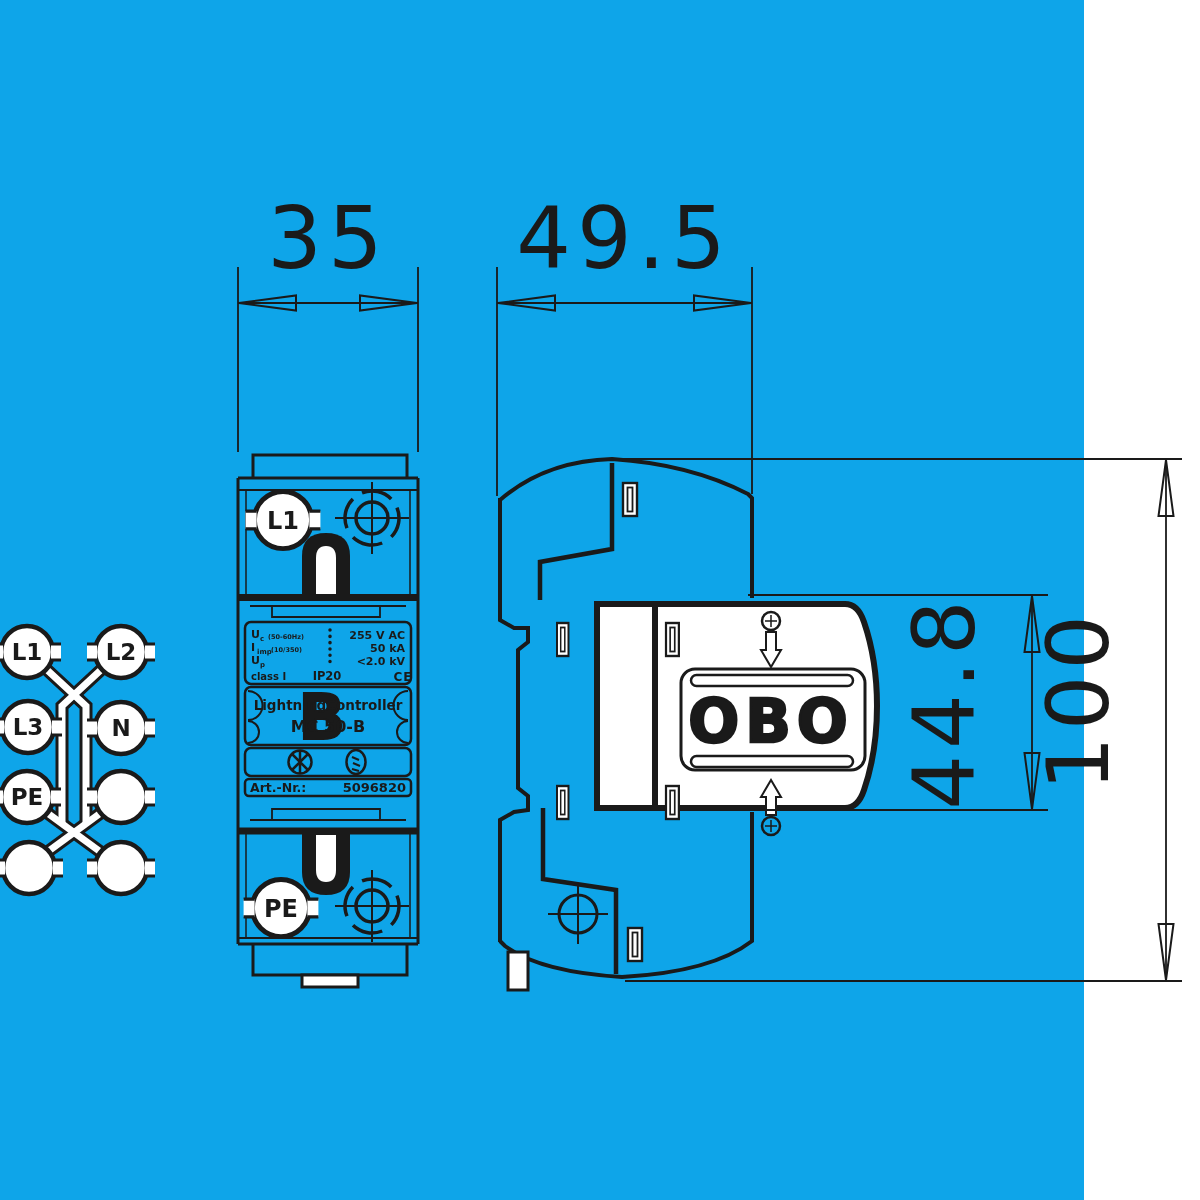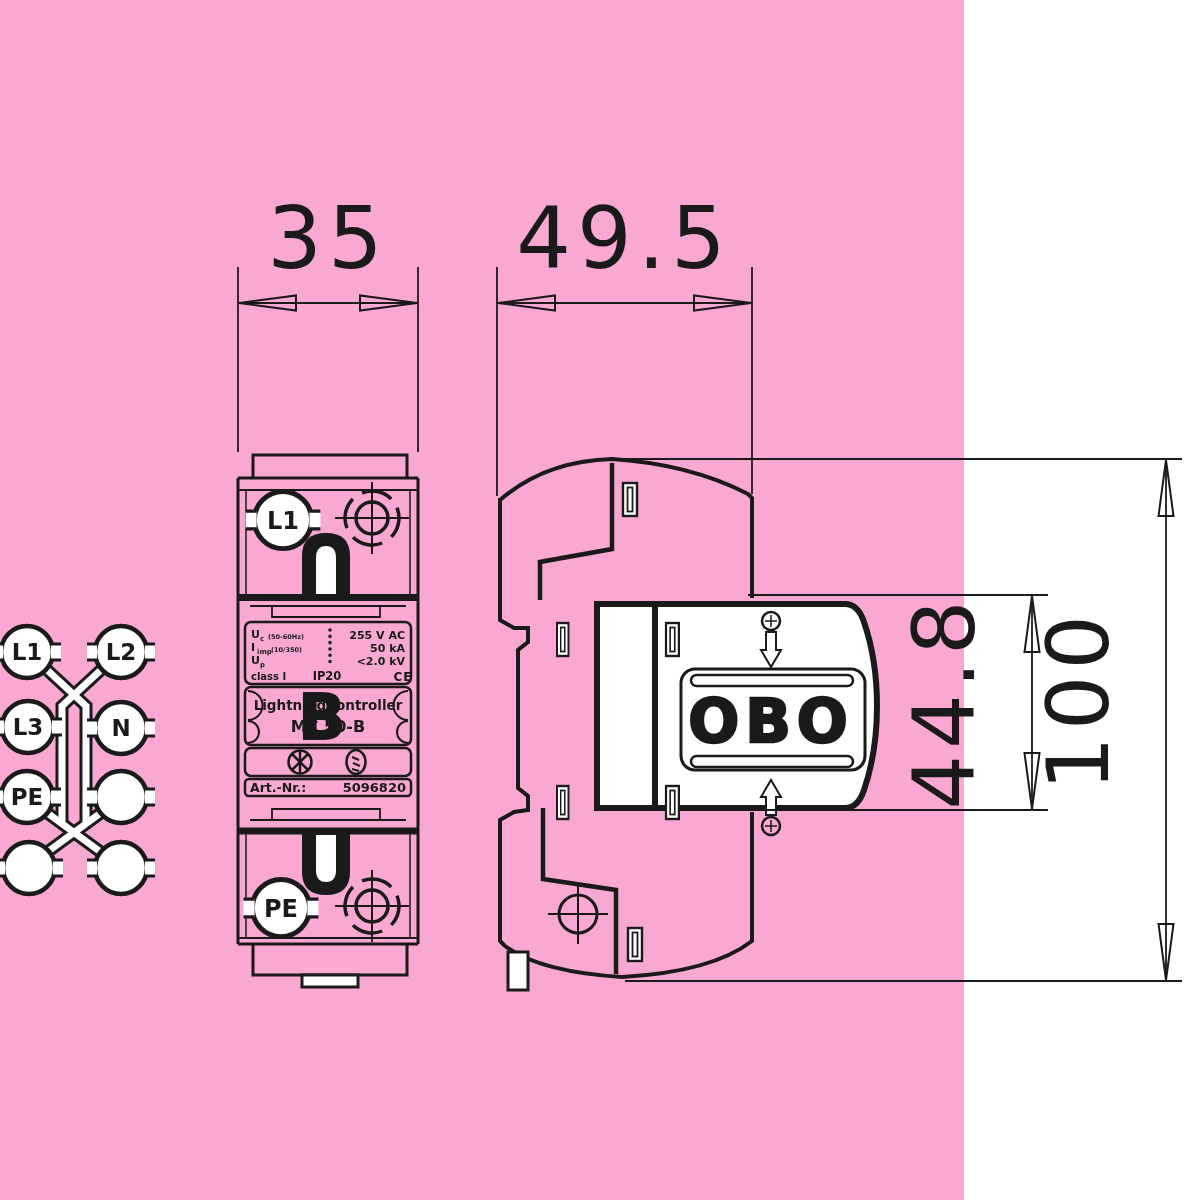--- a/index.html
+++ b/index.html
@@ -1,16 +1,16 @@
 <!DOCTYPE html>
 <html><head>
 <meta charset="utf-8">
 <style>
   html,body{margin:0;padding:0;background:#ffffff;}
-  .stage{width:964px;height:1200px;position:relative;background:#f9a8d4;
+  .stage{width:1084px;height:1200px;position:relative;background:#0ea5e9;
          font-family:"DejaVu Sans", sans-serif;}
   svg{display:block;}
   .ln   {stroke:#1a1a1a;fill:none;}
   .thin {stroke-width:1.8;}
   .med  {stroke-width:3;}
   .xthick{stroke-width:7;}
   .wfill{fill:#ffffff;}
   .blk  {fill:#1a1a1a;stroke:none;}
   .dimtxt{font-size:86px;font-weight:400;fill:#1a1a1a;letter-spacing:6px;}
   .lbl-big{font-weight:bold;fill:#1a1a1a;}

